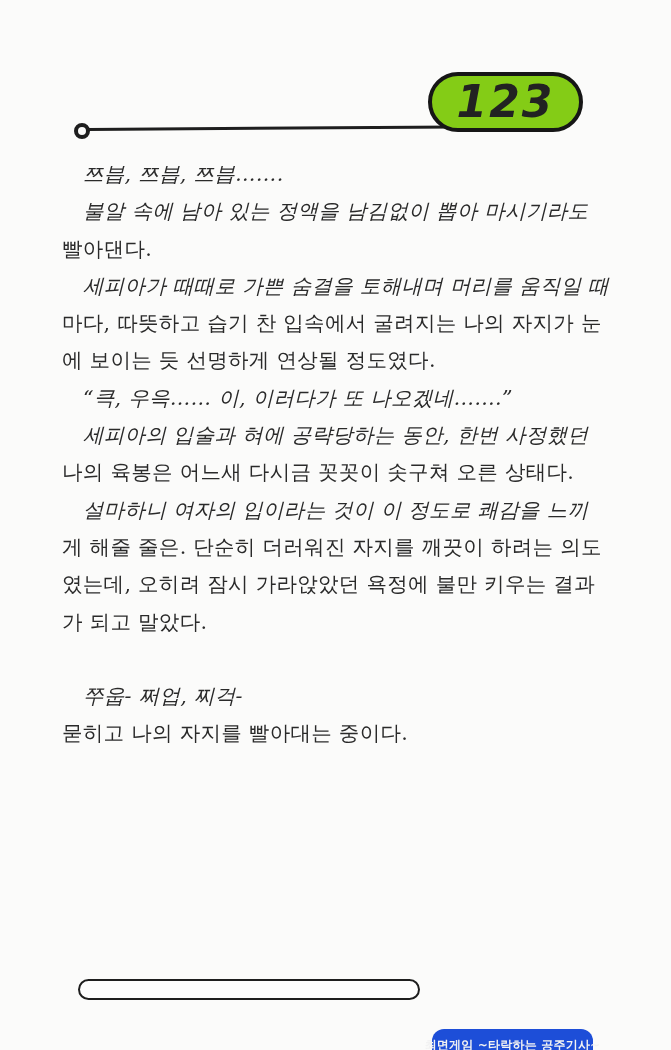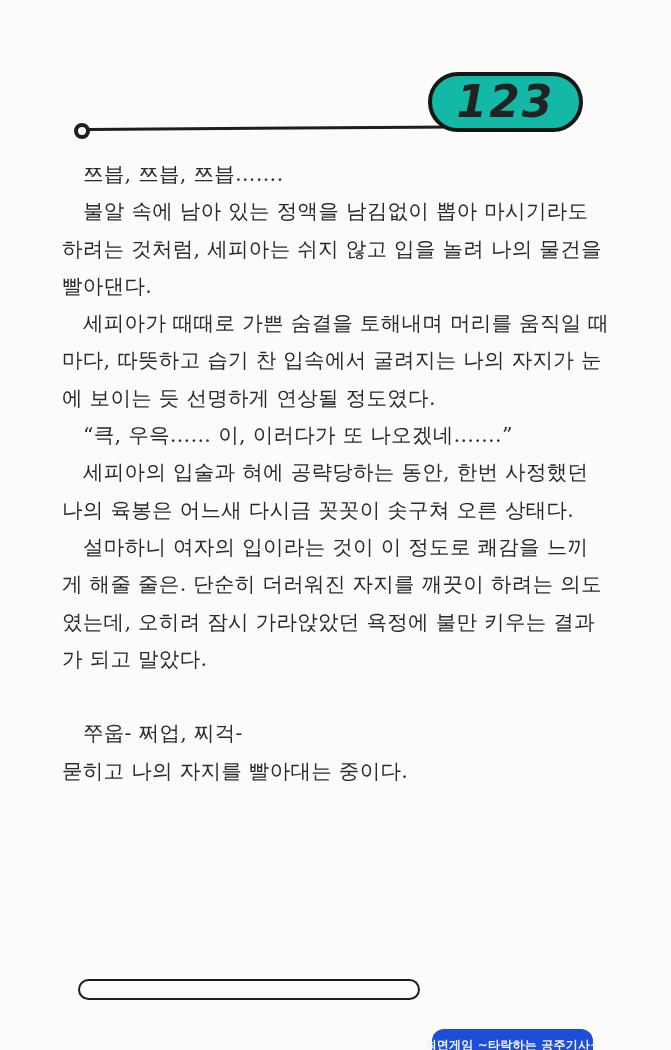--- a/index.html
+++ b/index.html
@@ -18,40 +18,40 @@
     border:4px solid #1e1e1e;border-radius:50%;
   }
   #header-line{
     position:absolute;left:88px;top:128px;
     width:368px;height:3px;background:#1e1e1e;
     transform:rotate(-0.4deg);transform-origin:left center;
   }
   #page-number-badge{
     position:absolute;left:428px;top:72px;
     width:147px;height:52px;
-    background:#14b8a6;border:4px solid #161616;border-radius:30px;
+    background:#84cc16;border:4px solid #161616;border-radius:30px;
     z-index:2;
     display:flex;align-items:center;justify-content:center;
   }
   #page-number{
     font-family:"DejaVu Sans","Liberation Sans",sans-serif;
     font-style:italic;font-weight:700;
     font-size:44px;letter-spacing:2px;color:#222;
     transform:translateY(-1px);
   }
   
   #body-text{
     position:absolute;left:62px;top:156px;width:548px;
   }
   .line{
     height:37.3px;line-height:37.3px;
     font-size:20.5px;letter-spacing:0.3px;
     white-space:nowrap;overflow:hidden;
   }
-  .line[data-indent="true"]{padding-left:21px;}
+  .line[data-indent="true"]{padding-left:21px;font-style:italic;}
   
   #footer-pill{
     position:absolute;left:78px;top:979px;
     width:338px;height:17px;
     background:#fdfdfd;border:2px solid #1e1e1e;border-radius:11px;
   }
   #footer-series-badge{
     position:absolute;left:432px;top:1029px;
     width:161px;height:33px;
     background:#1d4ed8;border-radius:12px;
@@ -70,21 +70,20 @@
 
   <div id="header-ring"></div>
   <div id="header-line"></div>
   <div id="page-number-badge">
     <span id="page-number">123</span>
   </div>
 
   <div id="body-text">
     <div class="line" data-indent="true">쯔븝, 쯔븝, 쯔븝…….</div>
     <div class="line" data-indent="true">불알 속에 남아 있는 정액을 남김없이 뽑아 마시기라도</div>
-    <div class="line" data-indent="false">하려는 것처럼, 세피아는 쉬지 않고 입을 놀려 나의 물건을</div>
     <div class="line" data-indent="false">빨아댄다.</div>
     <div class="line" data-indent="true">세피아가 때때로 가쁜 숨결을 토해내며 머리를 움직일 때</div>
     <div class="line" data-indent="false">마다, 따뜻하고 습기 찬 입속에서 굴려지는 나의 자지가 눈</div>
     <div class="line" data-indent="false">에 보이는 듯 선명하게 연상될 정도였다.</div>
     <div class="line" data-indent="true">“큭, 우윽…… 이, 이러다가 또 나오겠네…….”</div>
     <div class="line" data-indent="true">세피아의 입술과 혀에 공략당하는 동안, 한번 사정했던</div>
     <div class="line" data-indent="false">나의 육봉은 어느새 다시금 꼿꼿이 솟구쳐 오른 상태다.</div>
     <div class="line" data-indent="true">설마하니 여자의 입이라는 것이 이 정도로 쾌감을 느끼</div>
     <div class="line" data-indent="false">게 해줄 줄은. 단순히 더러워진 자지를 깨끗이 하려는 의도</div>
     <div class="line" data-indent="false">였는데, 오히려 잠시 가라앉았던 욕정에 불만 키우는 결과</div>

